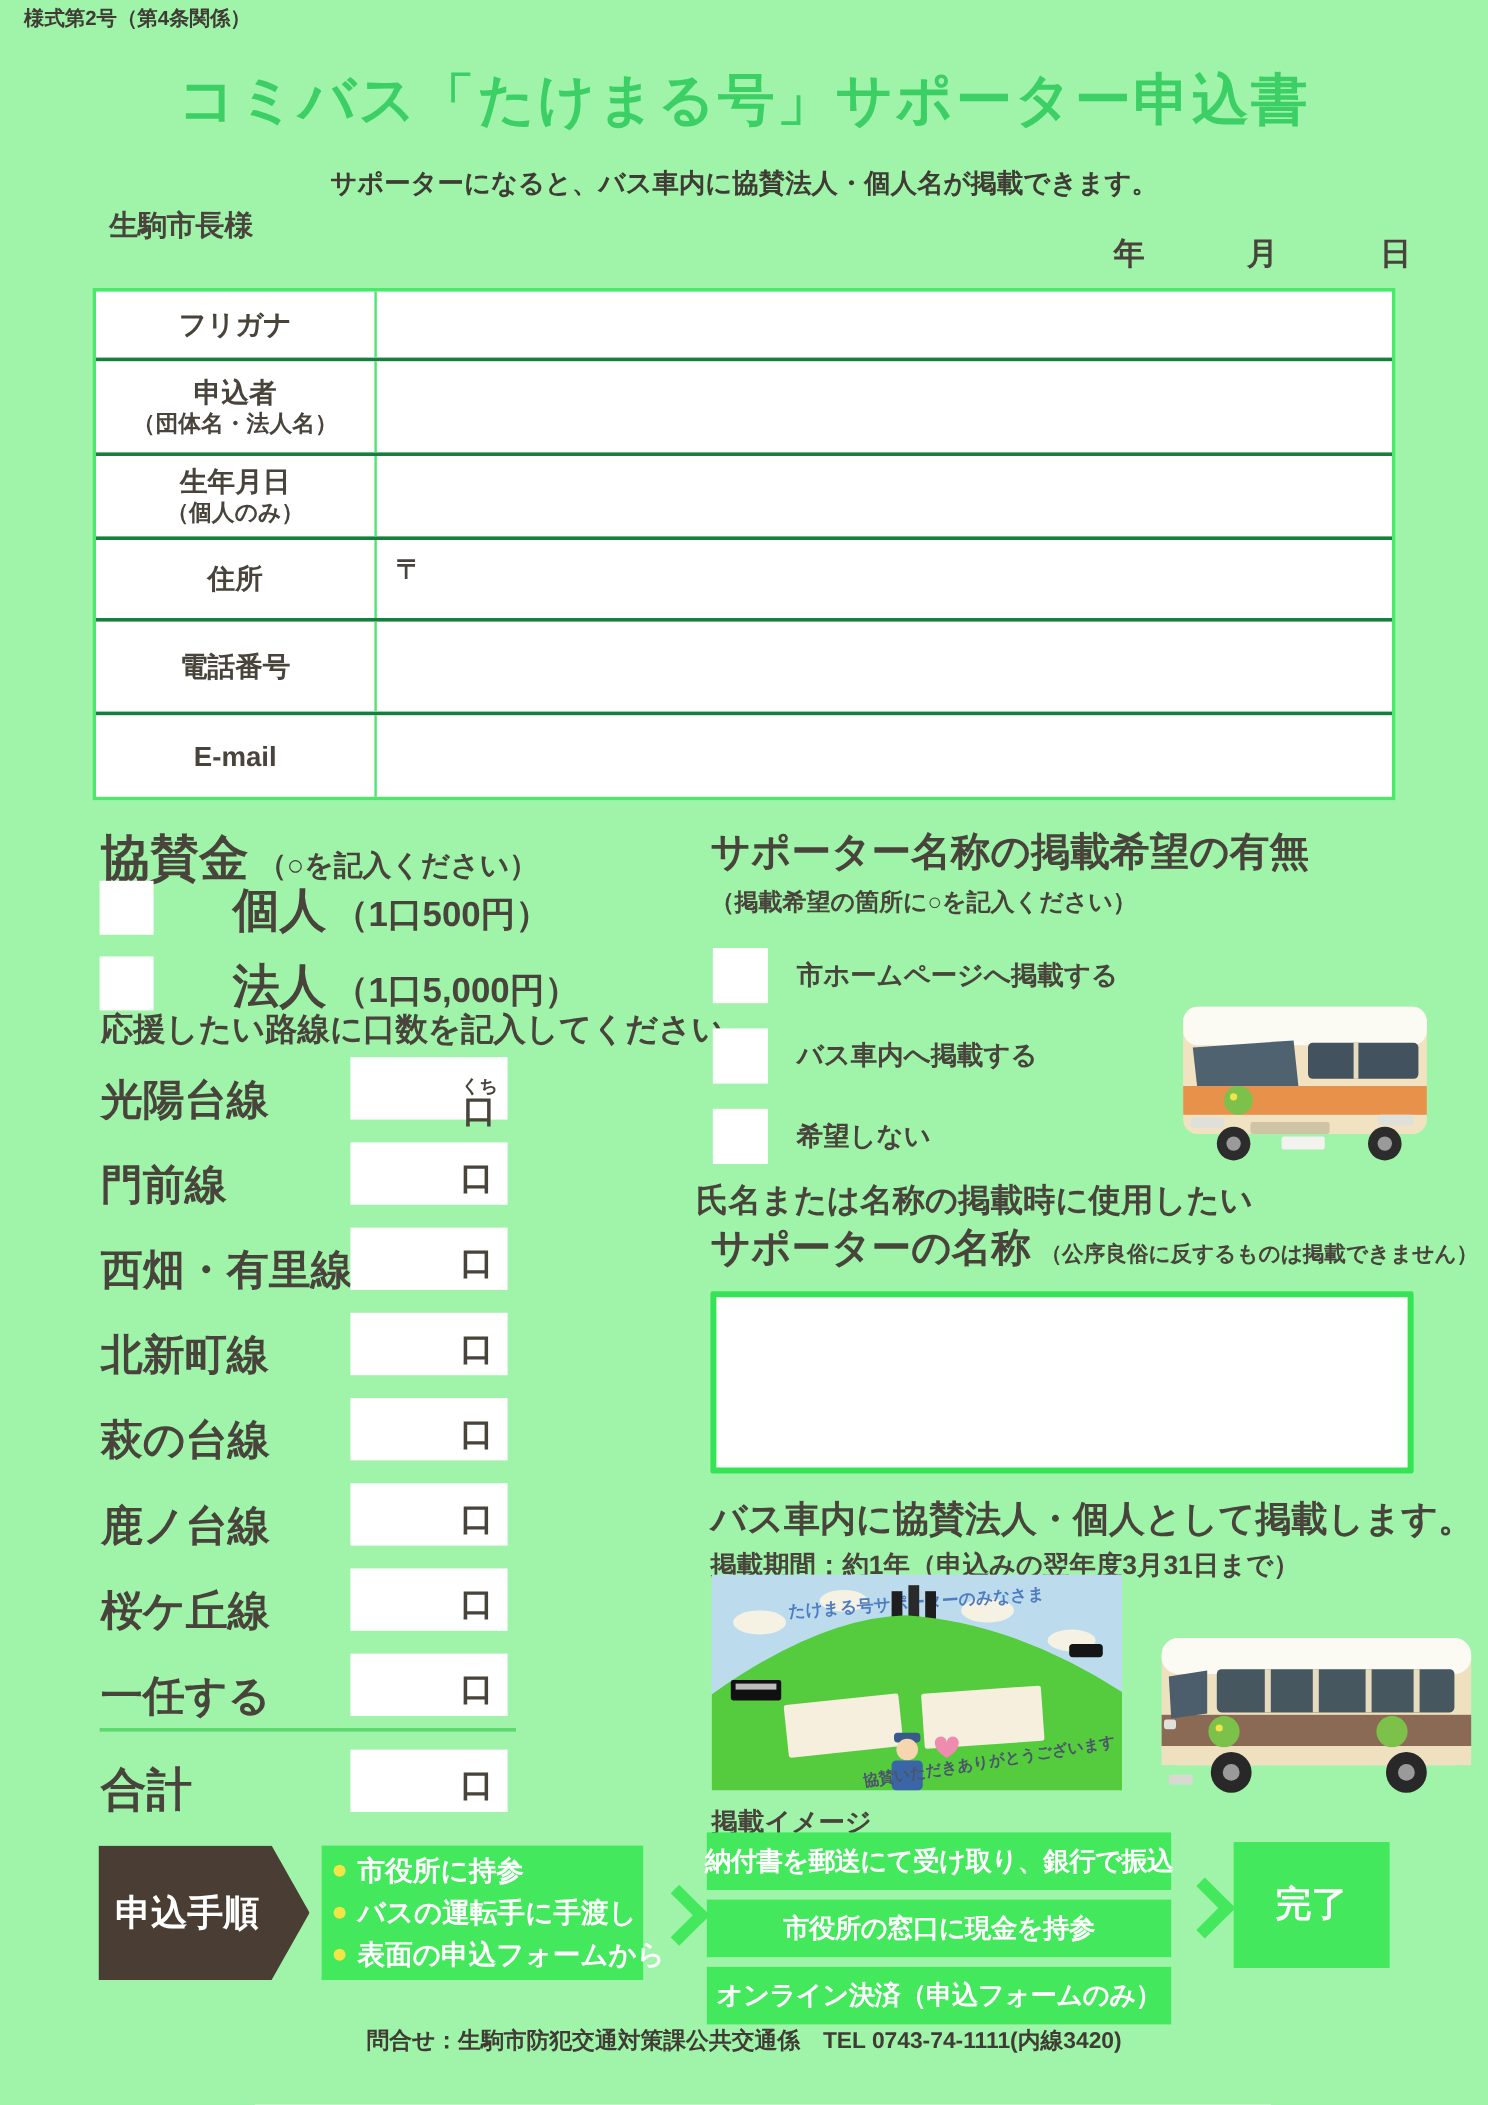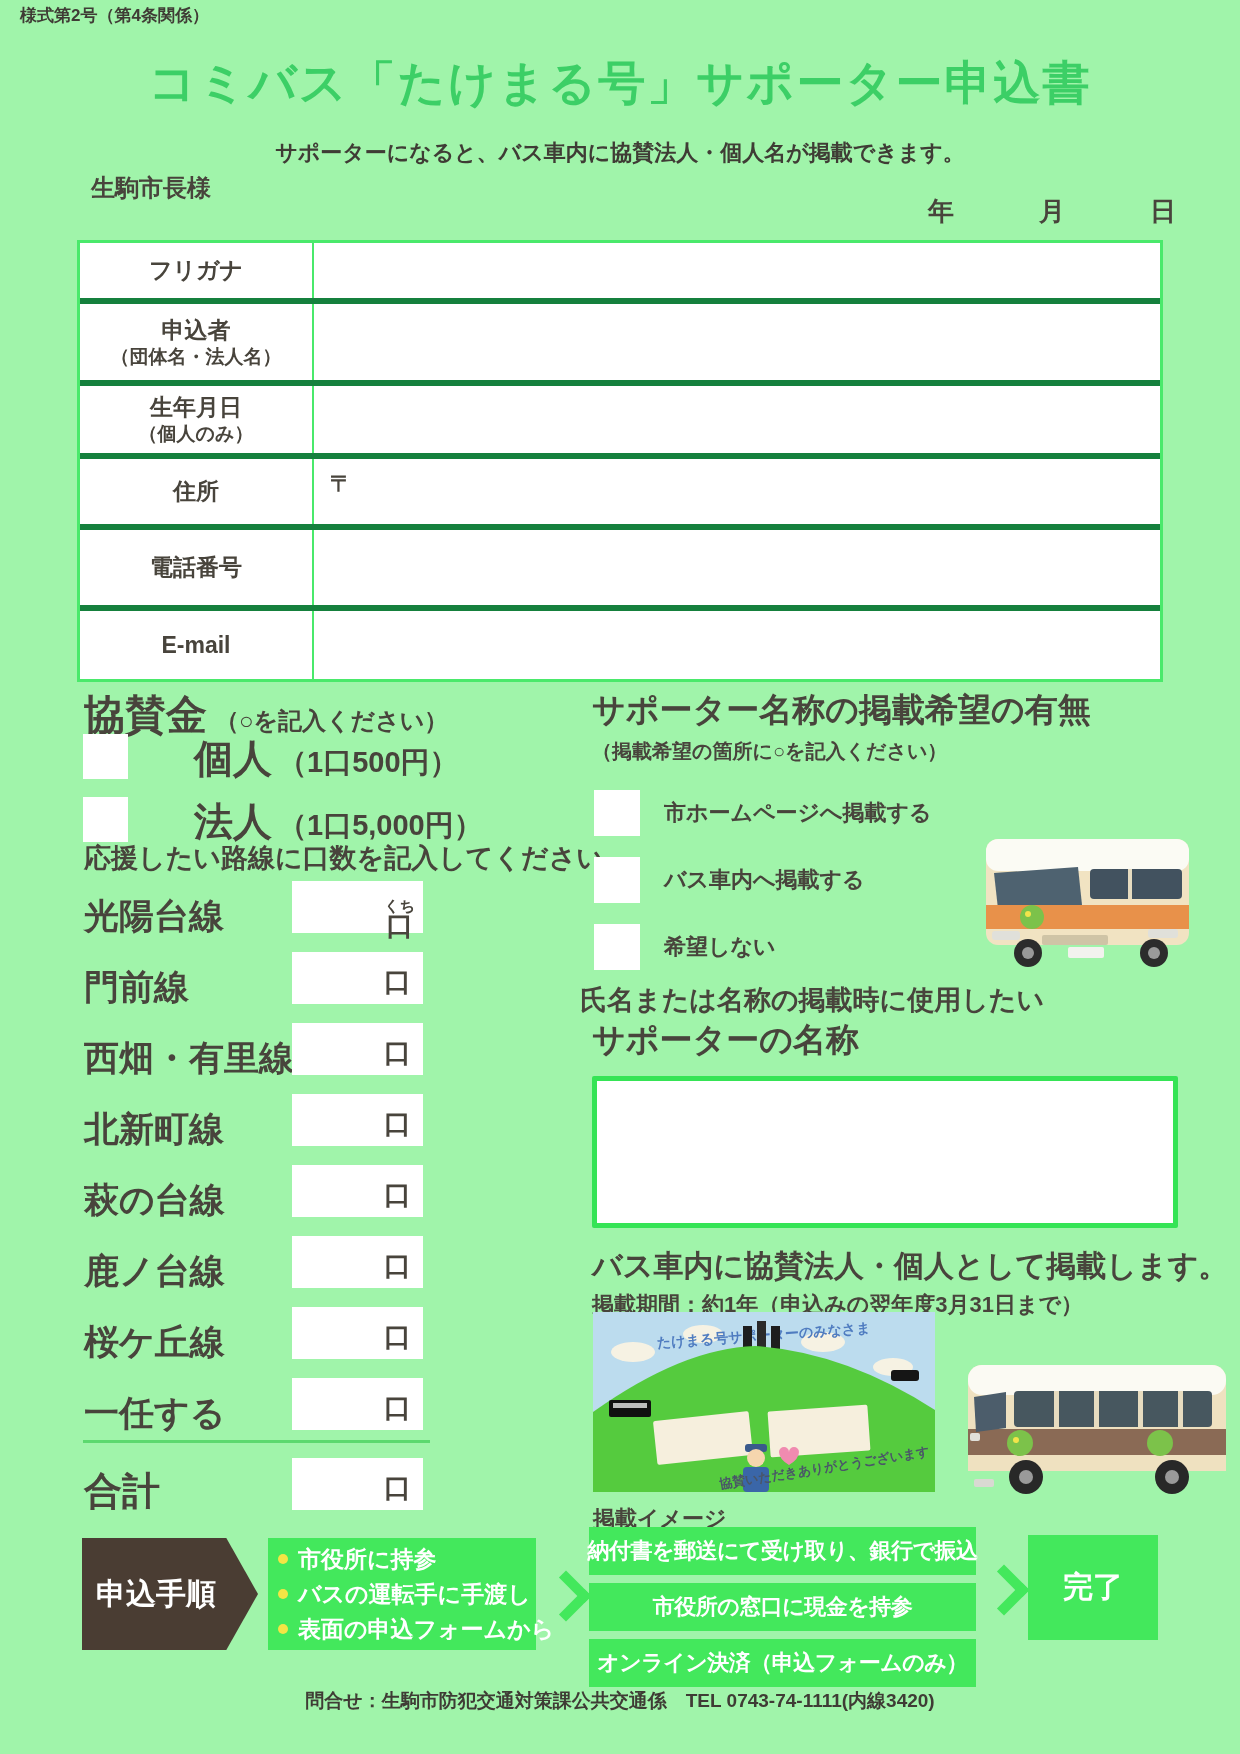--- a/index.html
+++ b/index.html
@@ -15,21 +15,21 @@
 
   
   .form-code{left:20px;top:4px;font-size:17px;font-weight:700;color:#3f3c35;}
   .title{left:0;right:0;top:52px;text-align:center;font-size:47px;font-weight:800;color:#3ccf66;letter-spacing:2px;}
   .subtitle{left:0;right:0;top:138px;text-align:center;font-size:22px;font-weight:700;color:#3f3c35;}
   .addressee{left:78px;top:172px;font-size:24px;font-weight:800;margin-left:13px;}
   .date-row{left:928px;top:194px;width:248px;display:flex;justify-content:space-between;font-size:26px;font-weight:700;}
 
   
   .app-table{left:77px;top:240px;width:1086px;background:#fff;border:3px solid #4ae96b;box-sizing:border-box;}
-  .app-row{display:flex;border-bottom:6px solid #15803d;}
+  .app-row{display:flex;border-bottom:3px solid #15803d;}
   .app-row:last-child{border-bottom:none;}
   .app-label{width:232px;border-right:2px solid #4ae96b;display:flex;flex-direction:column;align-items:center;justify-content:center;text-align:center;line-height:1.25;}
   .app-label .main{font-size:23px;font-weight:700;}
   .app-label .sub{font-size:19px;font-weight:700;}
   .app-value{flex:1;font-size:22px;font-weight:700;padding:10px 0 0 16px;box-sizing:border-box;}
 
   
   .sec-heading{display:flex;align-items:baseline;gap:8px;}
   .sponsor-heading{left:84px;top:688px;}
   .sponsor-heading .big{font-size:41px;font-weight:800;}
@@ -232,20 +232,21 @@
     <rect x="88" y="122" width="36" height="11" rx="2" fill="#f2f2ee"></rect>
     <circle cx="48" cy="128" r="14" fill="#2c2c2c"></circle>
       <circle cx="48" cy="128" r="6" fill="#9a9a9a"></circle>
     <circle cx="174" cy="128" r="14" fill="#2c2c2c"></circle>
       <circle cx="174" cy="128" r="6" fill="#9a9a9a"></circle>
   </svg>
 
   <div class="abs name-line1">氏名または名称の掲載時に使用したい</div>
   <div class="abs sec-heading name-line2">
     <span class="big">サポーターの名称</span>
+    <span class="note">（公序良俗に反するものは掲載できません）</span>
   </div>
   <div class="abs name-input"></div>
 
   <div class="abs bus-note">バス車内に協賛法人・個人として掲載します。</div>
   <div class="abs period">掲載期間：約1年（申込みの翌年度3月31日まで）</div>
 
   <svg class="abs poster" viewBox="0 0 342 180">
     <rect width="342" height="180" fill="#bcdcee"></rect>
     <ellipse cx="40" cy="40" rx="22" ry="10" fill="#f6f2e3"></ellipse>
     <ellipse cx="110" cy="22" rx="20" ry="9" fill="#f6f2e3"></ellipse>

